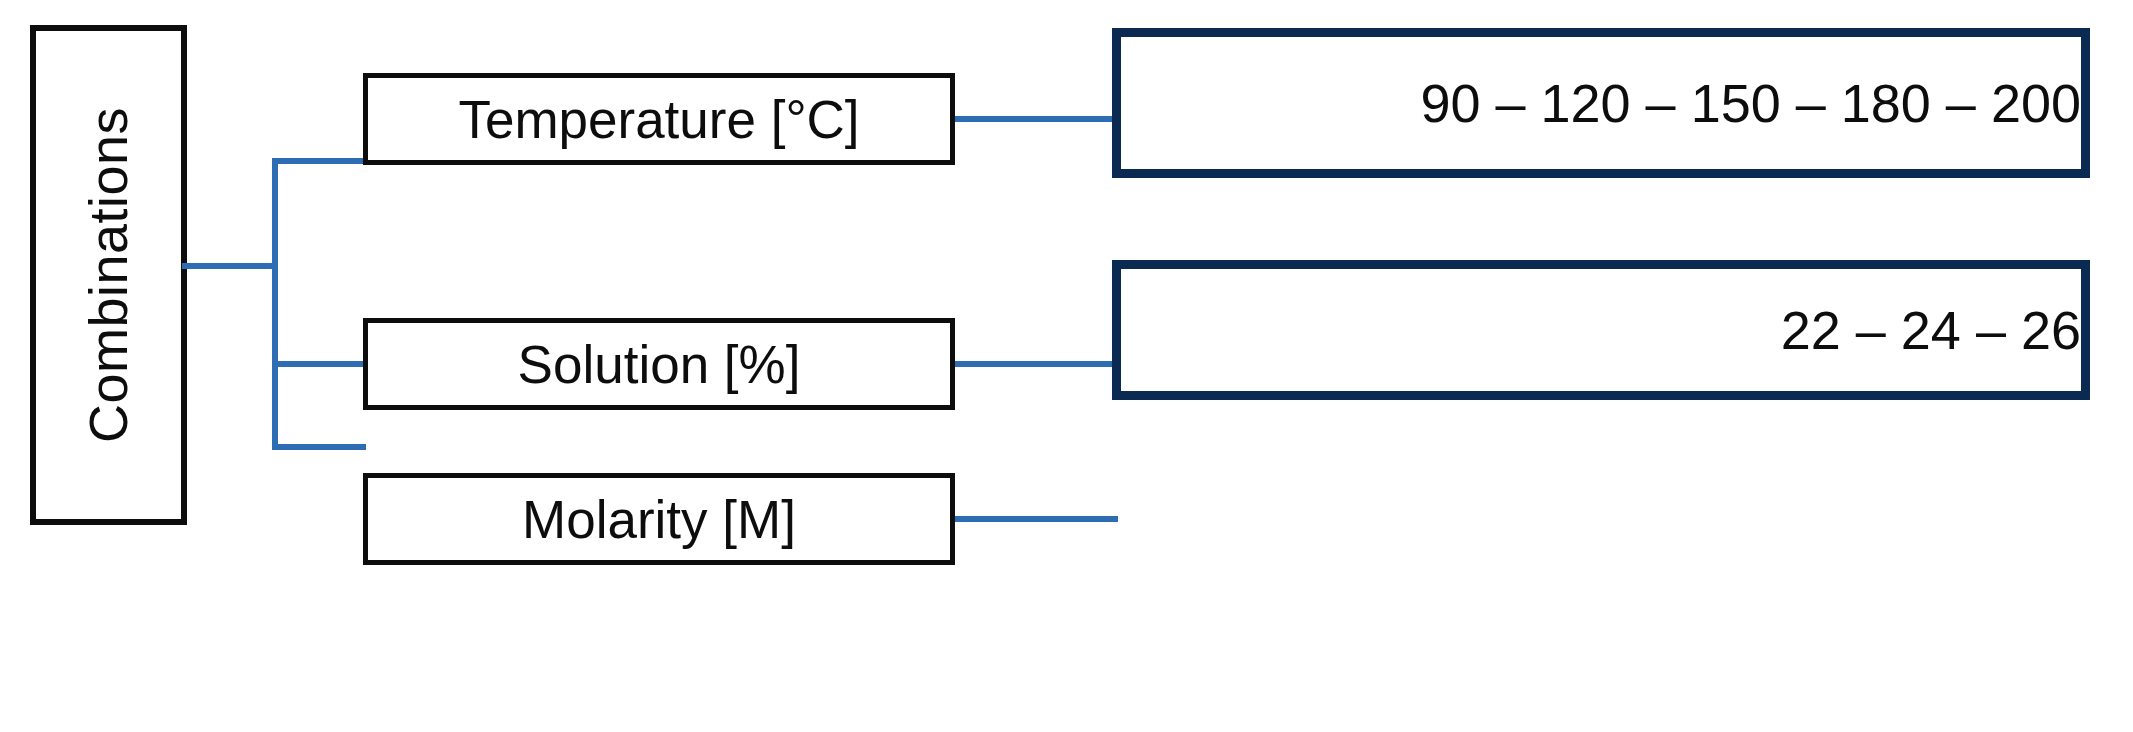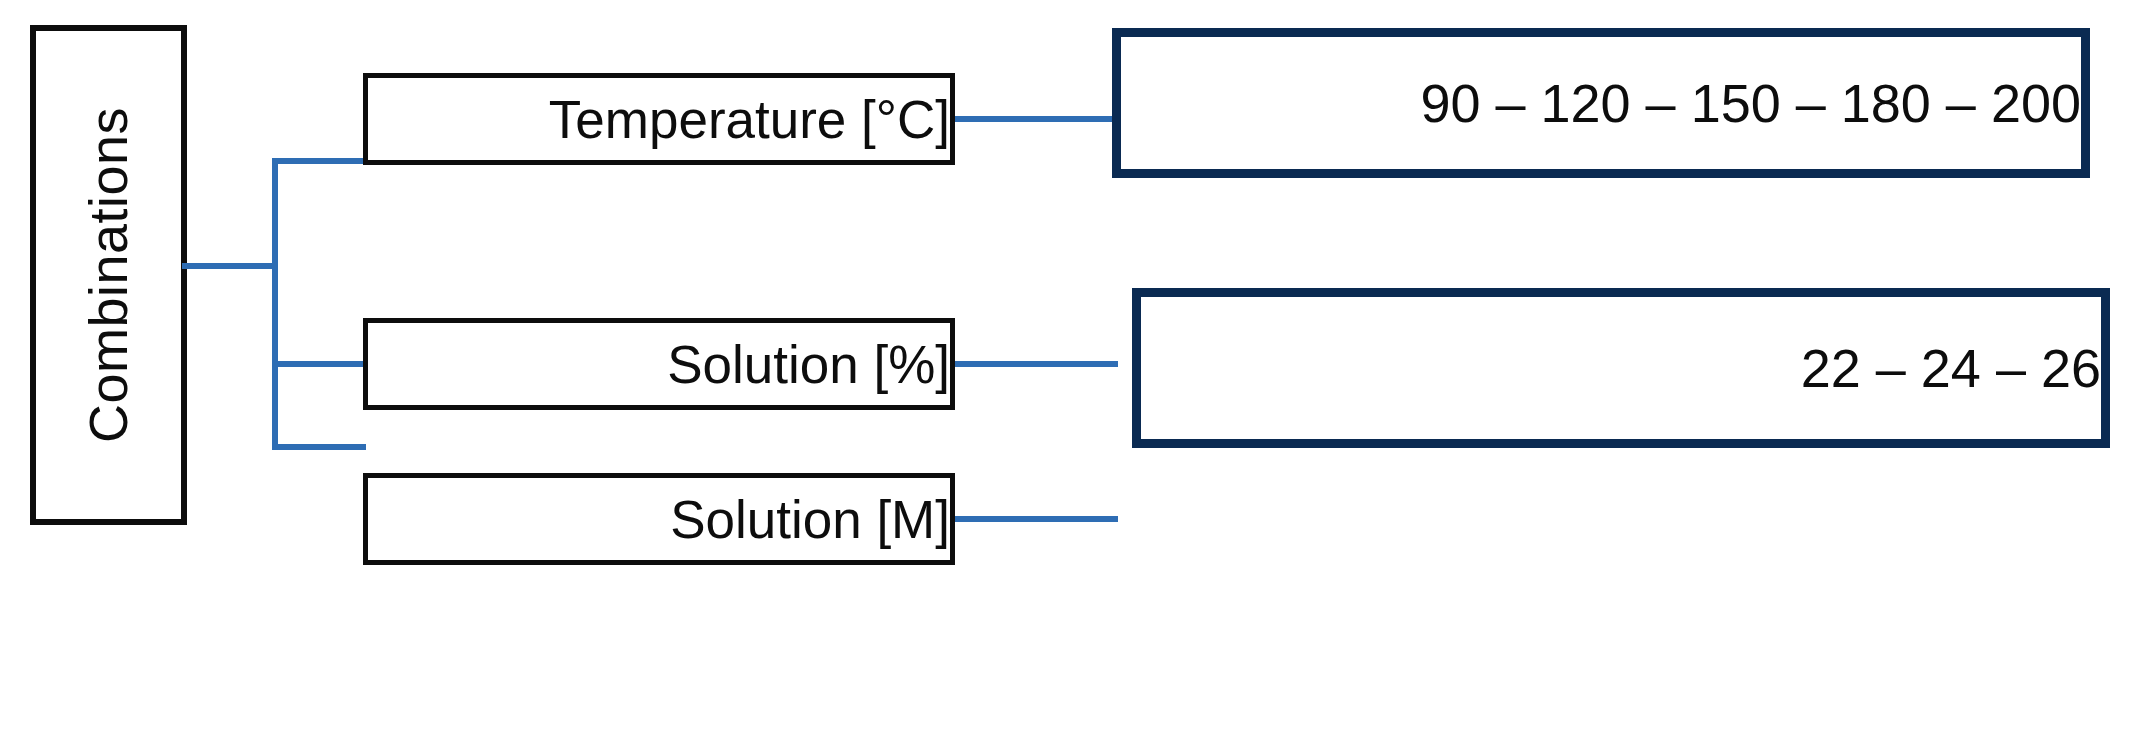--- a/index.html
+++ b/index.html
@@ -43,21 +43,21 @@
   
   .factor-box {
     position: absolute;
     left: 363px;
     width: 592px;
     border: 5px solid #0D0D0D;
     background: #ffffff;
     box-sizing: border-box;
     display: flex;
     align-items: center;
-    justify-content: flex-end;
+    justify-content: center;
   }
   .factor-box.row1 { top: 73px;  height: 92px; }
   .factor-box.row2 { top: 318px; height: 92px; }
   .factor-box.row3 { top: 473px; height: 92px; }
   .factor-label {
     font-size: 53px;
     color: #0D0D0D;
     white-space: nowrap;
     line-height: 1;
   }
@@ -68,21 +68,21 @@
     left: 1112px;
     width: 978px;
     border: 9px solid #0A2A52;
     background: #ffffff;
     box-sizing: border-box;
     display: flex;
     align-items: center;
     justify-content: flex-end;
   }
   .value-box.row1 { top: 28px;  height: 150px; }
-  .value-box.row2 { top: 288px; height: 160px; margin-left: 20px; }
+  .value-box.row2 { top: 260px; height: 140px; }
   .value-box.row3 { top: 428px; height: 152px; }
   .value-label {
     font-size: 54px;
     color: #0D0D0D;
     white-space: nowrap;
     line-height: 1;
   }
 
   
   .conn {
@@ -129,21 +129,21 @@
   <div class="conn conn-h c-link2"></div>
   <div class="conn conn-h c-link3"></div>
 
   <div class="factor-box row1">
     <span class="factor-label">Temperature [°C]</span>
   </div>
   <div class="factor-box row2">
     <span class="factor-label">Solution [%]</span>
   </div>
   <div class="factor-box row3">
-    <span class="factor-label">Solution [M]</span>
+    <span class="factor-label">Molarity [M]</span>
   </div>
 
   <div class="value-box row1">
     <span class="value-label">90 – 120 – 150 – 180 – 200</span>
   </div>
   <div class="value-box row2">
     <span class="value-label">22 – 24 – 26</span>
   </div>
 
 </div>

